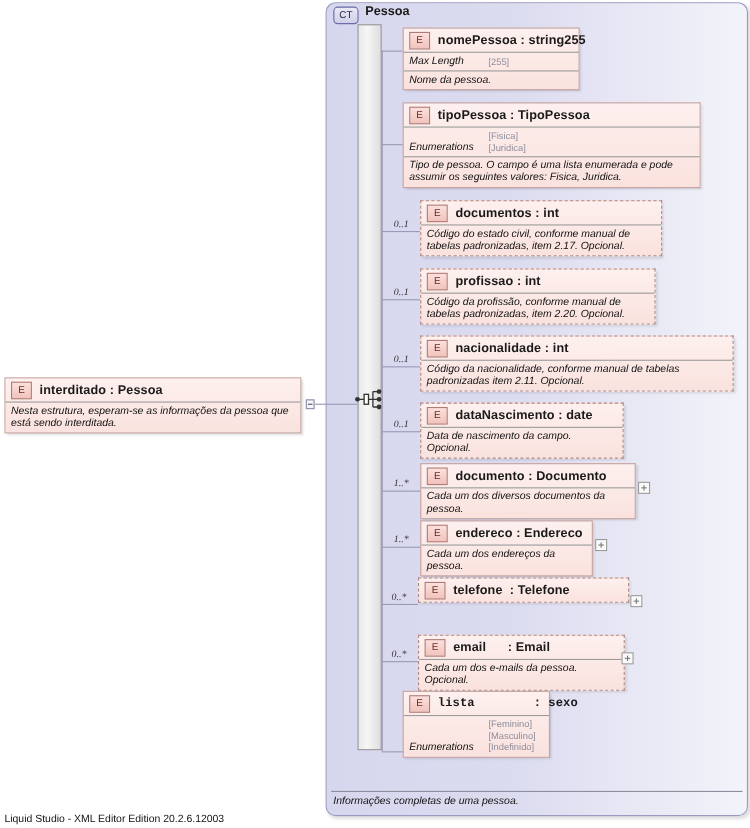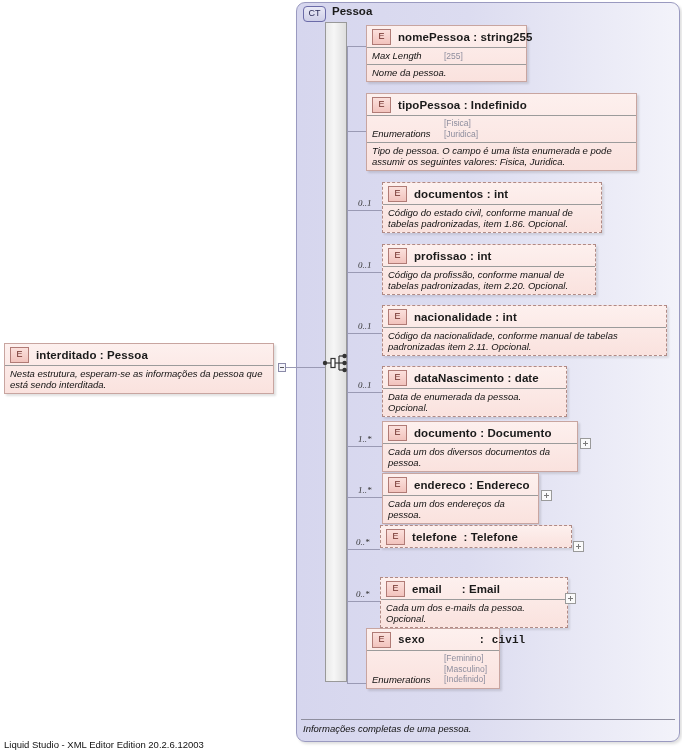--- a/index.html
+++ b/index.html
@@ -193,39 +193,39 @@
     <span class="fvals">[255]</span>
   </div>
   <div class="sect">
     <span class="doc">Nome da pessoa.</span>
   </div>
 </div>
 
 <div class="node" style="left:366px;top:93px;width:271px;">
   <div class="hdr">
     <span class="e-badge">E</span>
-    <span class="title">tipoPessoa : Indefinido</span>
+    <span class="title">tipoPessoa : TipoPessoa</span>
   </div>
   <div class="sect facet">
     <span class="fname">Enumerations</span>
     <span class="fvals">[Fisica]
 [Juridica]</span>
   </div>
   <div class="sect">
     <span class="doc">Tipo de pessoa. O campo é uma lista enumerada e pode assumir os seguintes valores: Fisica, Juridica.</span>
   </div>
 </div>
 
 <div class="node dashed" style="left:382px;top:182px;width:220px;">
   <div class="hdr">
     <span class="e-badge">E</span>
     <span class="title">documentos : int</span>
   </div>
   <div class="sect">
-    <span class="doc">Código do estado civil, conforme manual de tabelas padronizadas, item 1.86. Opcional.</span>
+    <span class="doc">Código do estado civil, conforme manual de tabelas padronizadas, item 2.17. Opcional.</span>
   </div>
 </div>
 
 <div class="node dashed" style="left:382px;top:244px;width:214px;">
   <div class="hdr">
     <span class="e-badge">E</span>
     <span class="title">profissao : int</span>
   </div>
   <div class="sect">
     <span class="doc">Código da profissão, conforme manual de tabelas padronizadas, item 2.20. Opcional.</span>
@@ -241,21 +241,21 @@
     <span class="doc">Código da nacionalidade, conforme manual de tabelas padronizadas item 2.11. Opcional.</span>
   </div>
 </div>
 
 <div class="node dashed" style="left:382px;top:366px;width:185px;">
   <div class="hdr">
     <span class="e-badge">E</span>
     <span class="title">dataNascimento : date</span>
   </div>
   <div class="sect">
-    <span class="doc">Data de enumerada da pessoa. Opcional.</span>
+    <span class="doc">Data de nascimento da campo. Opcional.</span>
   </div>
 </div>
 
 <div class="node" style="left:382px;top:421px;width:196px;">
   <div class="hdr">
     <span class="e-badge">E</span>
     <span class="title">documento : Documento</span>
   </div>
   <div class="sect">
     <span class="doc">Cada um dos diversos documentos da pessoa.</span>
@@ -289,21 +289,21 @@
   </div>
   <div class="sect">
     <span class="doc">Cada um dos e-mails da pessoa. Opcional.</span>
   </div>
 </div>
 <div class="plus" style="left:565px;top:593px;"></div>
 
 <div class="node" style="left:366px;top:628px;width:134px;">
   <div class="hdr">
     <span class="e-badge">E</span>
-    <span class="title mono">sexo        : civil</span>
+    <span class="title mono">lista        : sexo</span>
   </div>
   <div class="sect facet">
     <span class="fname">Enumerations</span>
     <span class="fvals">[Feminino]
 [Masculino]
 [Indefinido]</span>
   </div>
 </div>
 
 <div id="ct-footer-line"></div>

